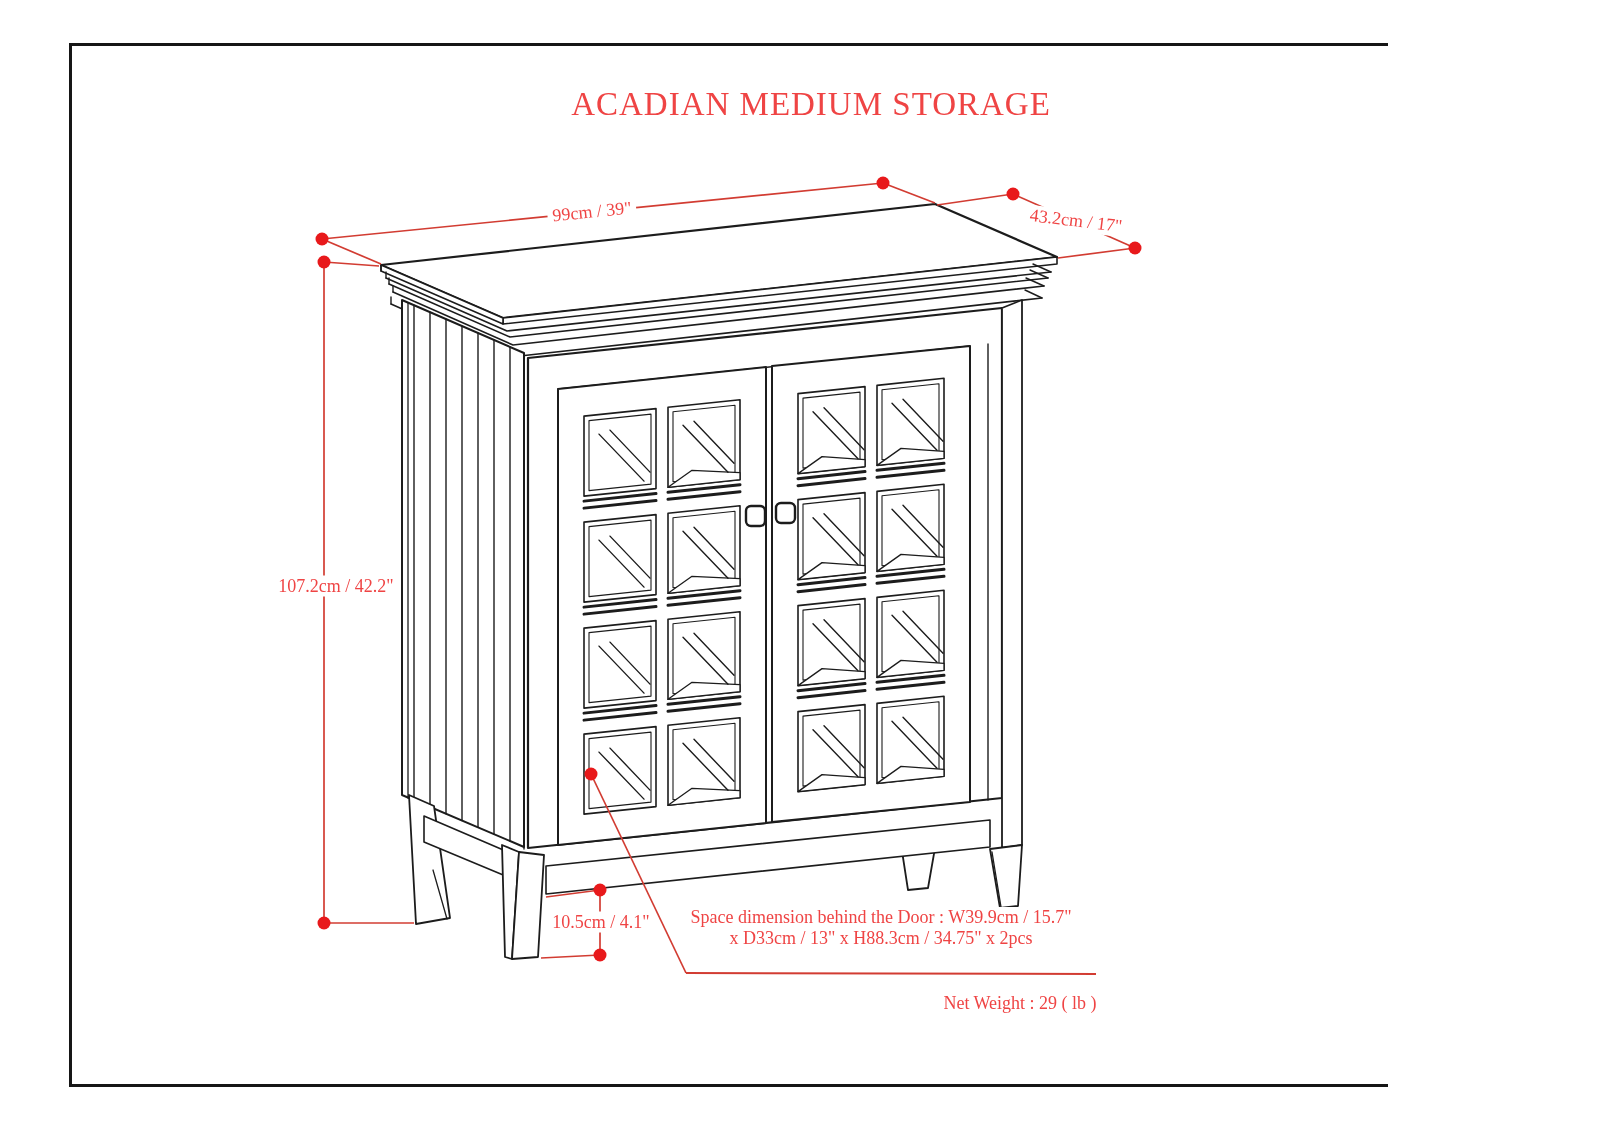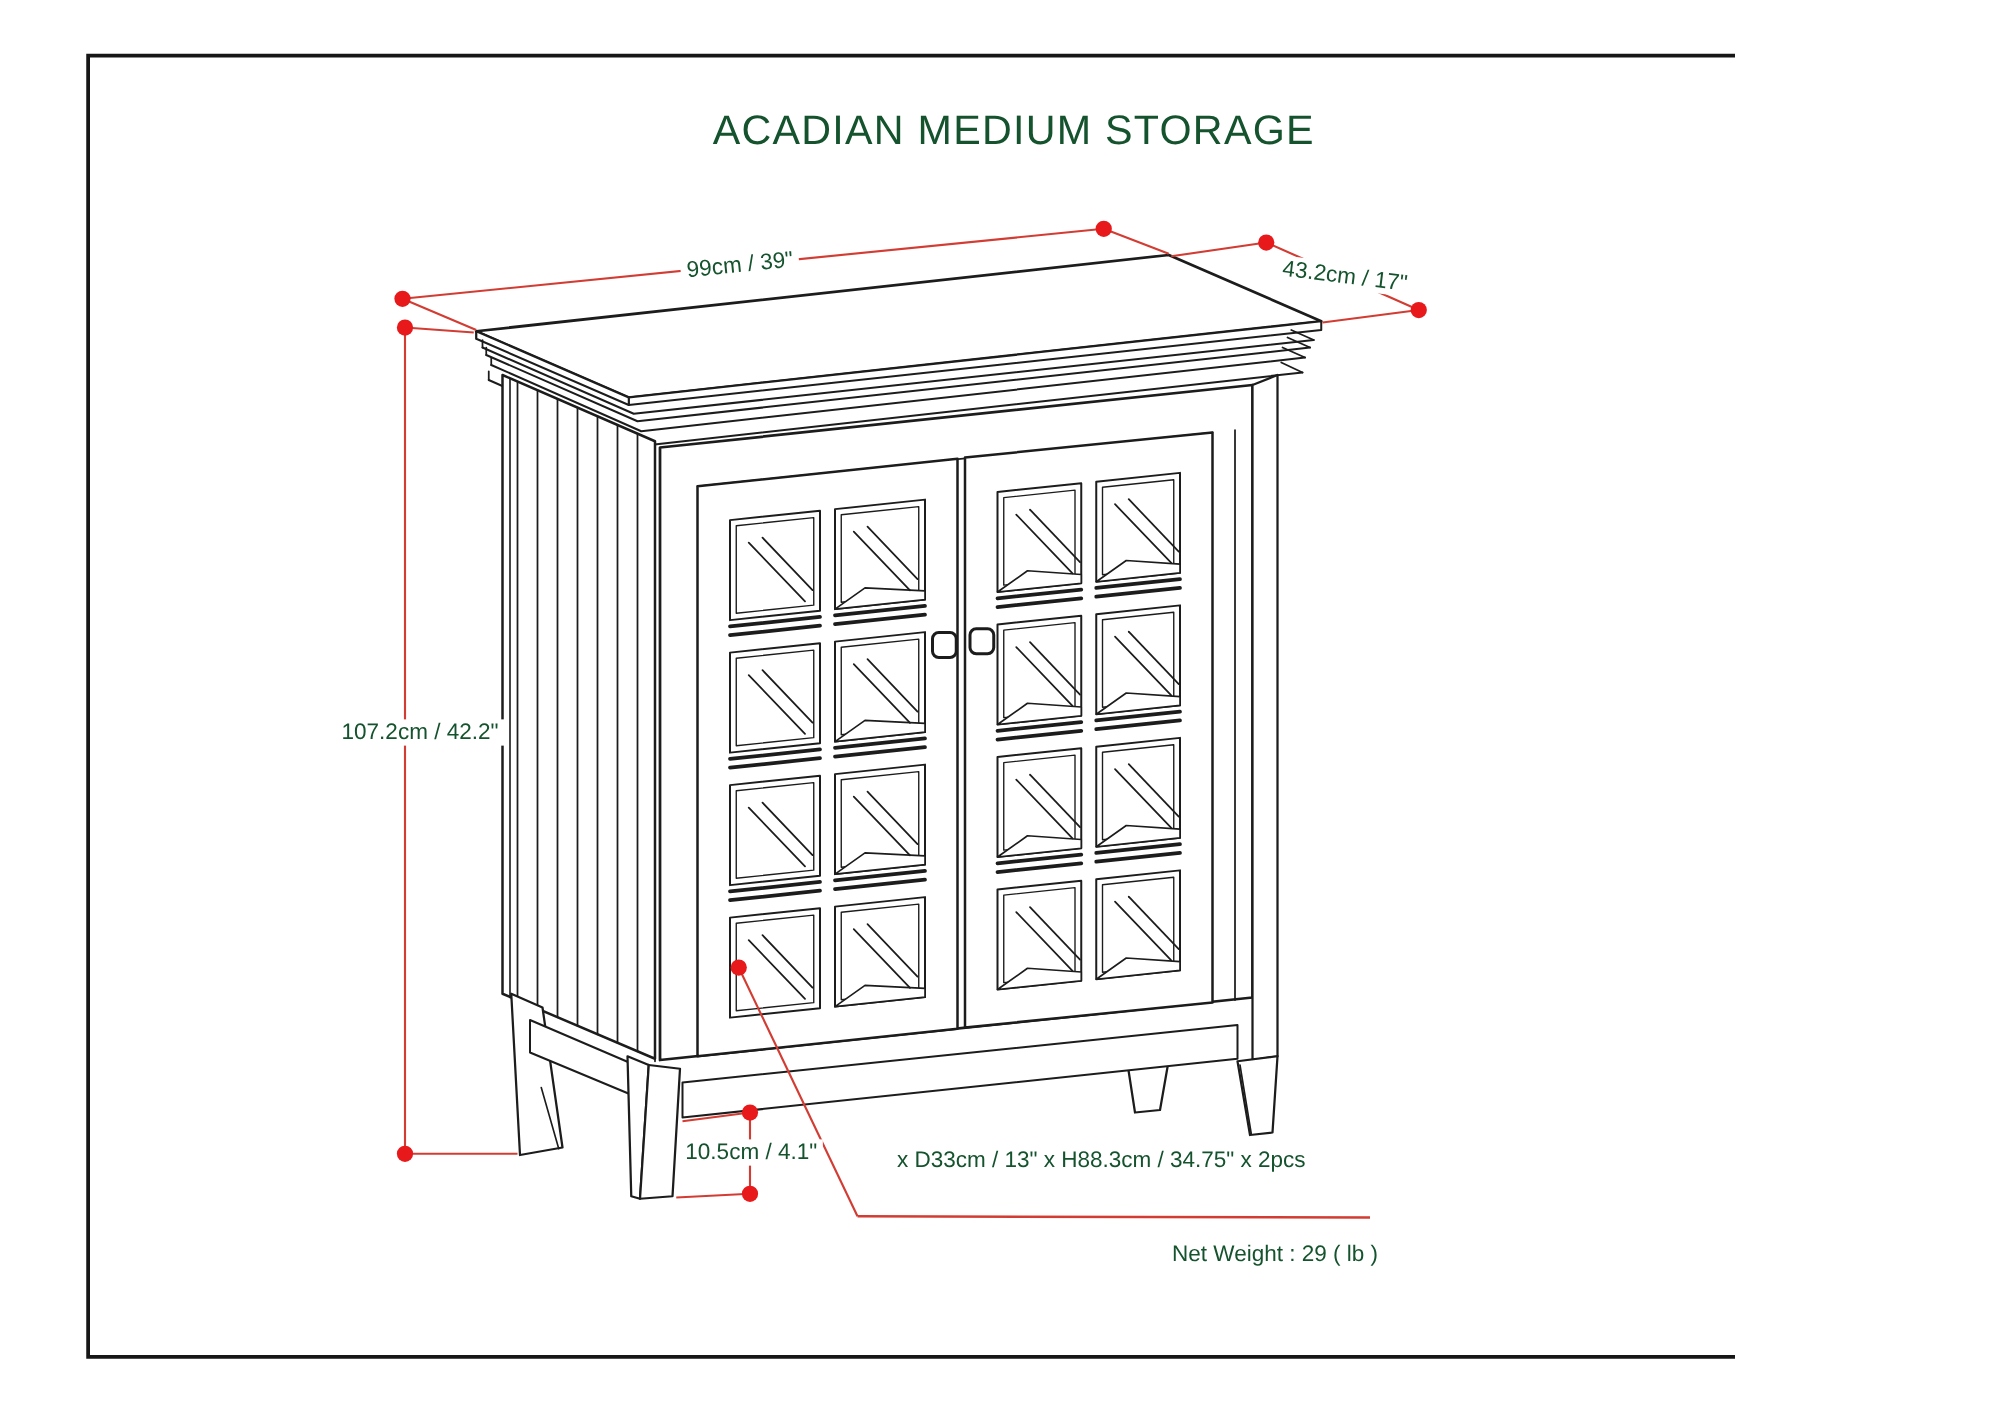--- a/index.html
+++ b/index.html
@@ -1,17 +1,17 @@
 <!DOCTYPE html>
 <html style="--red: #d23c32; --dot: #e8191b;"><head>
 <meta charset="utf-8">
 <style>
   html,body{margin:0;padding:0;background:#fff;}
   .page{position:relative;width:1388px;height:1131px;background:#fff;overflow:hidden;
-        font-family:Liberation Sans, sans-serif;color:#14532d;}
+        font-family:Liberation Serif, serif;color:#ef4444;}
   .frame{position:absolute;left:69px;top:43px;width:1457px;height:1038px;border:3px solid #161616;}
   svg.art{position:absolute;left:0;top:0;}
   .k{stroke:#1c1c1c;fill:none;stroke-linecap:round;stroke-linejoin:round;}
   .kf{stroke:#1c1c1c;fill:#ffffff;stroke-linejoin:round;}
   .red{stroke:var(--red,#d23c32);fill:none;}
   .dot{fill:var(--dot,#e8191b);stroke:none;}
   .lbl{position:absolute;background:#fff;white-space:nowrap;font-size:18px;line-height:21px;
        padding:0 5px;transform:translate(-50%,-50%);}
   .title{position:absolute;transform:translate(-50%,-50%);font-size:33px;letter-spacing:1px;
          white-space:nowrap;}
@@ -226,17 +226,18 @@
 
   <div class="lbl rotA" style="left:592px;top:212px">99cm / 39"</div>
 
   <div class="lbl rotB" style="left:1076px;top:221px">43.2cm / 17"</div>
 
   <div class="lbl" style="left:336px;top:586px">107.2cm / 42.2"</div>
 
   <div class="lbl" style="left:601px;top:922px">10.5cm / 4.1"</div>
 
   <div class="lbl multi" style="left:881px;top:928px">
+    <div>Space dimension behind the Door : W39.9cm / 15.7"</div>
     <div>x D33cm / 13" x H88.3cm / 34.75" x 2pcs</div>
   </div>
 
   <div class="lbl" style="left:1020px;top:1003px">Net Weight : 29 ( lb )</div>
 </div>
 
 </body></html>

